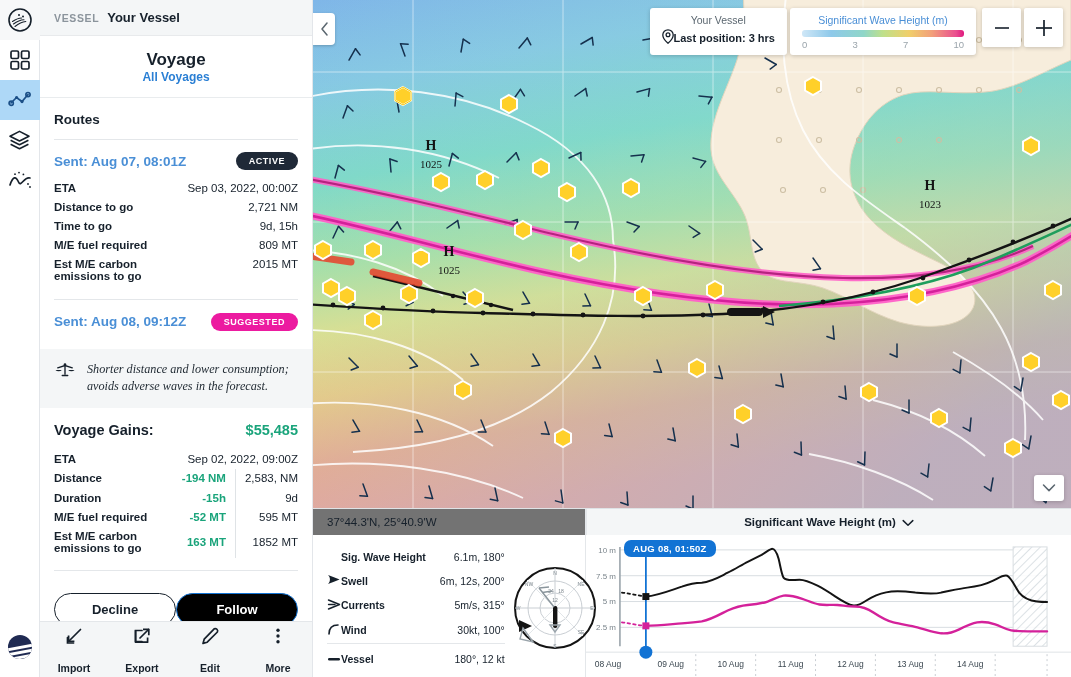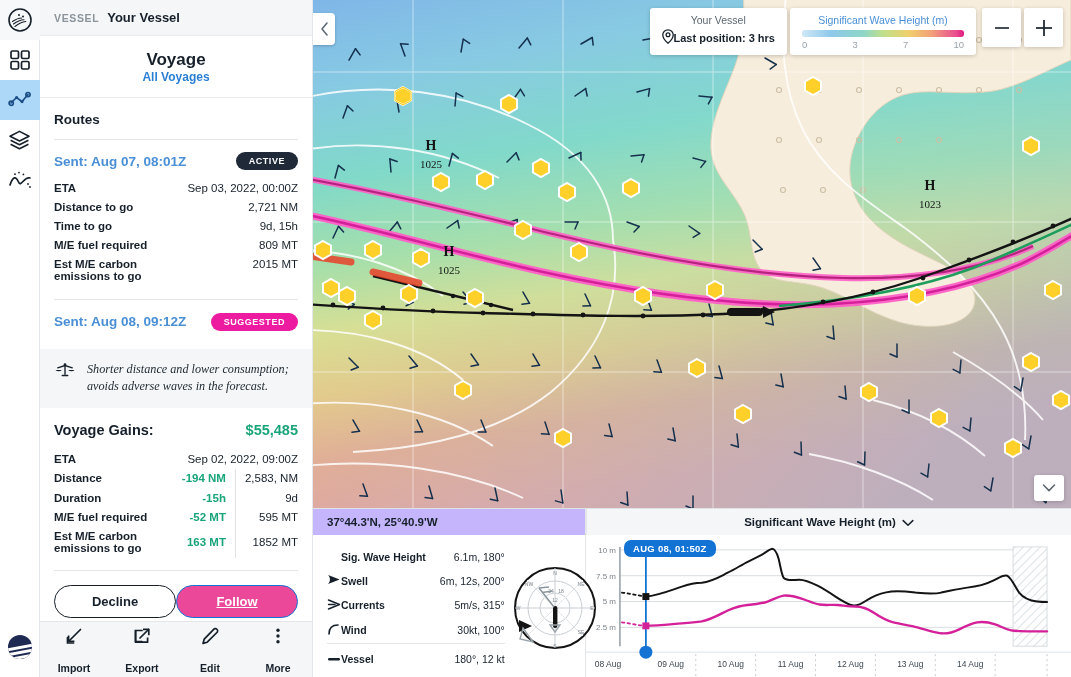--- a/index.html
+++ b/index.html
@@ -88,25 +88,25 @@
   table.gains { width: 100%; border-collapse: collapse; margin: 10px 0 0 0; }
   table.gains td { font-size: 11.5px; padding: 3.6px 0; color: #16202b; }
   table.gains td.k { font-weight: 700; width: 52%; padding-left: 14px; }
   table.gains td.d { text-align: right; color: #1aa47b; font-weight: 700; width: 24%;
                      border-right: 1px solid #dfe3e6; padding-right: 9px; }
   table.gains td.v { text-align: right; width: 24%; padding-right: 14px; padding-left: 9px; white-space: nowrap; }
   table.gains tr.eta td.eta { text-align: right; padding-right: 14px; }
 
   .rule2 { height: 1px; background: #e4e7ea; margin: 12px 14px 0 14px; }
 
-  .cta { display: flex; padding: 14px 14px 14px 14px; }
+  .cta { display: flex; padding: 14px 14px 14px 14px; margin-top: 8px; }
   .btn { flex: 1 1 0; height: 33px; border-radius: 17px; font-size: 13px; font-weight: 700;
          display:flex; align-items:center; justify-content:center; cursor: pointer; }
   .btn.decline { border: 1.6px solid #16202b; color: #16202b; background:#fff; }
-  .btn.follow { background: #ec4899; color: #fff; border: 1.6px solid #1273d4; text-decoration: underline; }
+  .btn.follow { background: #000000; color: #fff; border: 1.6px solid #1273d4; }
 
   #toolbar {
     height: 56px; flex: 0 0 56px; background: #f4f6f7; border-top: 1px solid #e4e7ea;
     display: flex; align-items: center;
   }
   .tool { flex: 1 1 0; display:flex; flex-direction: column; align-items:center; gap: 12px; cursor: pointer; }
   .tool-label { font-size: 10.5px; font-weight: 700; color: #16202b; }
 
   
   #right { flex: 1 1 auto; height: 677px; position: relative; display: flex; flex-direction: column; }
@@ -138,22 +138,22 @@
               display:flex; align-items:center; justify-content:center; cursor: pointer; border-radius: 2px; }
   .collapse-btn {
     position: absolute; right: 7px; bottom: 7px; width: 30px; height: 26px; background:#fff;
     border-radius: 3px; box-shadow: 0 1px 4px rgba(0,0,0,.2);
     display:flex; align-items:center; justify-content:center; cursor:pointer; z-index:6;
   }
 
   
   #dock { flex: 1 1 auto; display: flex; background: #fff; border-top: 1px solid #dfe3e6; }
   #cond { width: 273px; flex: 0 0 273px; border-right: 1px solid #e4e7ea; display:flex; flex-direction:column; }
-  .coord { height: 26px; background:#c4b5fd; display:flex; align-items:center; padding-left: 14px;
-           font-size: 11.5px; font-weight: 700; color: #16202b; flex: 0 0 26px; }
+  .coord { height: 26px; background:#737373; display:flex; align-items:center; padding-left: 14px;
+           font-size: 11.5px; font-weight: 400; color: #16202b; flex: 0 0 26px; }
   .cond-body { flex:1 1 auto; display:flex; padding: 10px 8px 6px 14px; gap: 4px; }
   table.cond { border-collapse: collapse; }
   table.cond td { font-size: 10.5px; color: #16202b; padding: 3.1px 0; vertical-align: middle; }
   table.cond td.ic { width: 17px; }
   table.cond td.lbl { font-weight: 700; padding-right: 14px; white-space: nowrap; }
   table.cond td.val { text-align: right; white-space: nowrap; font-weight: 400; }
   table.cond tr.sep td { border-top: 1px solid #e4e7ea; padding-top: 6px; }
   .rose { width: 96px; display:flex; align-items:center; justify-content:center; }
 
   #chartpane { flex: 1 1 auto; display: flex; flex-direction: column; }

